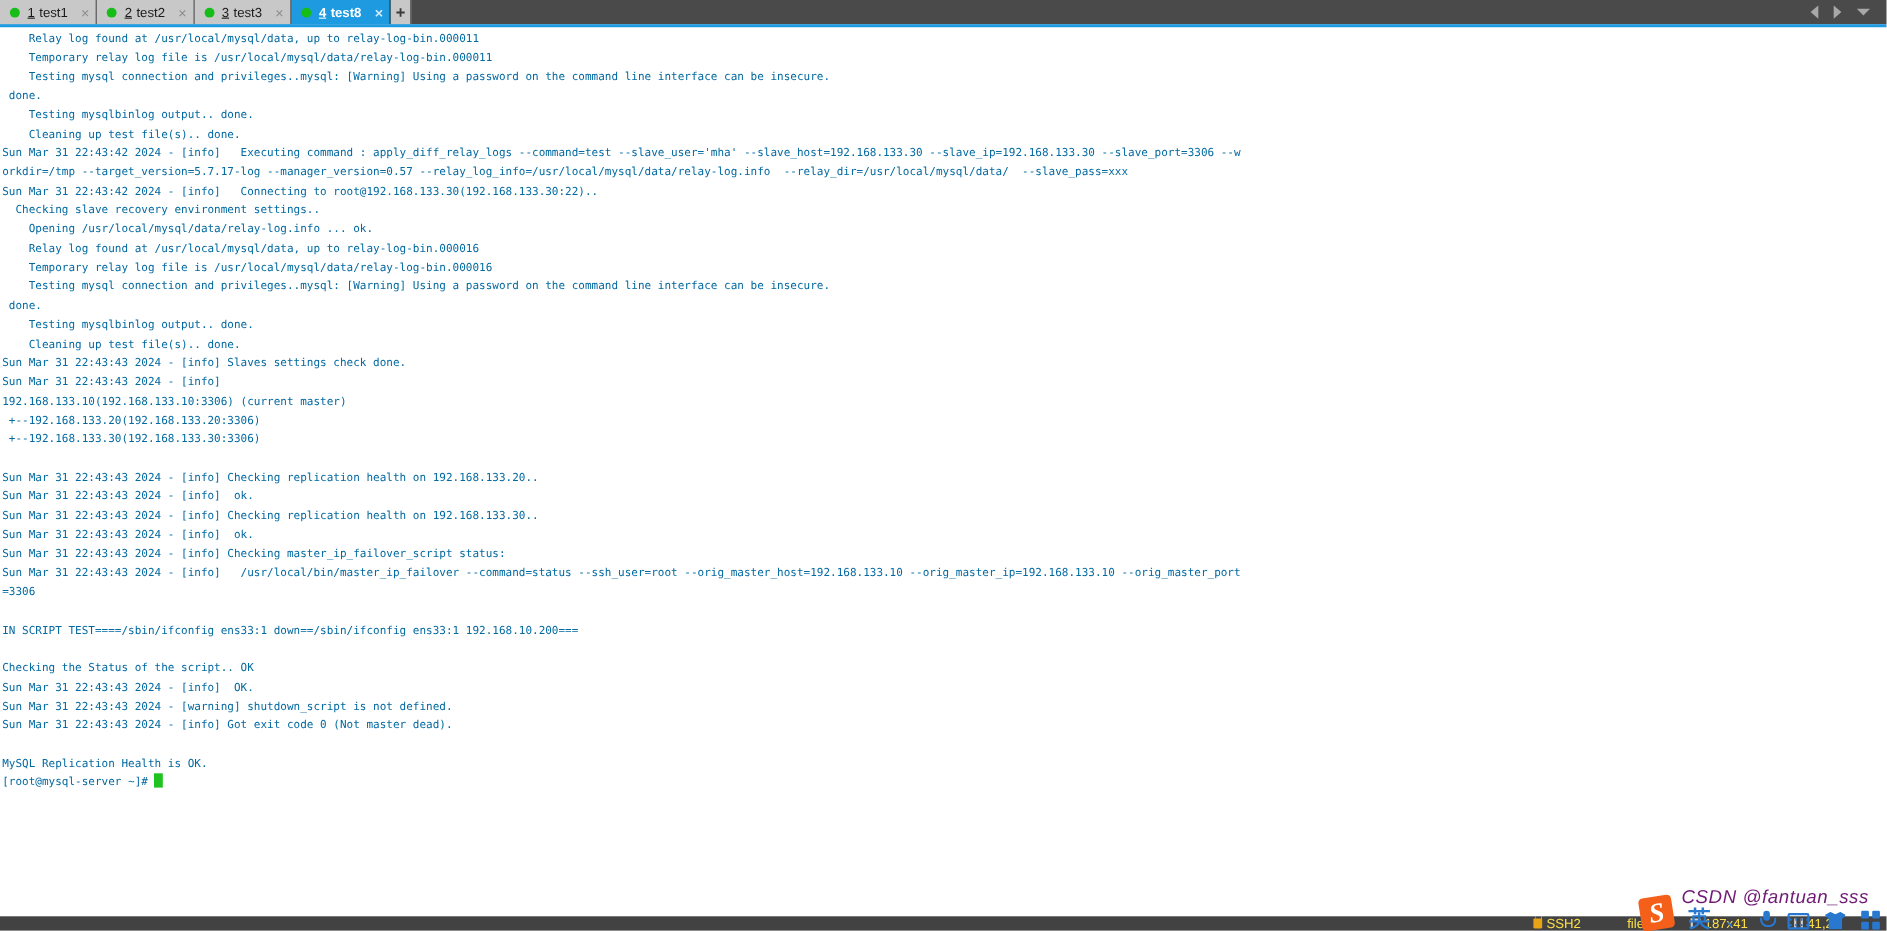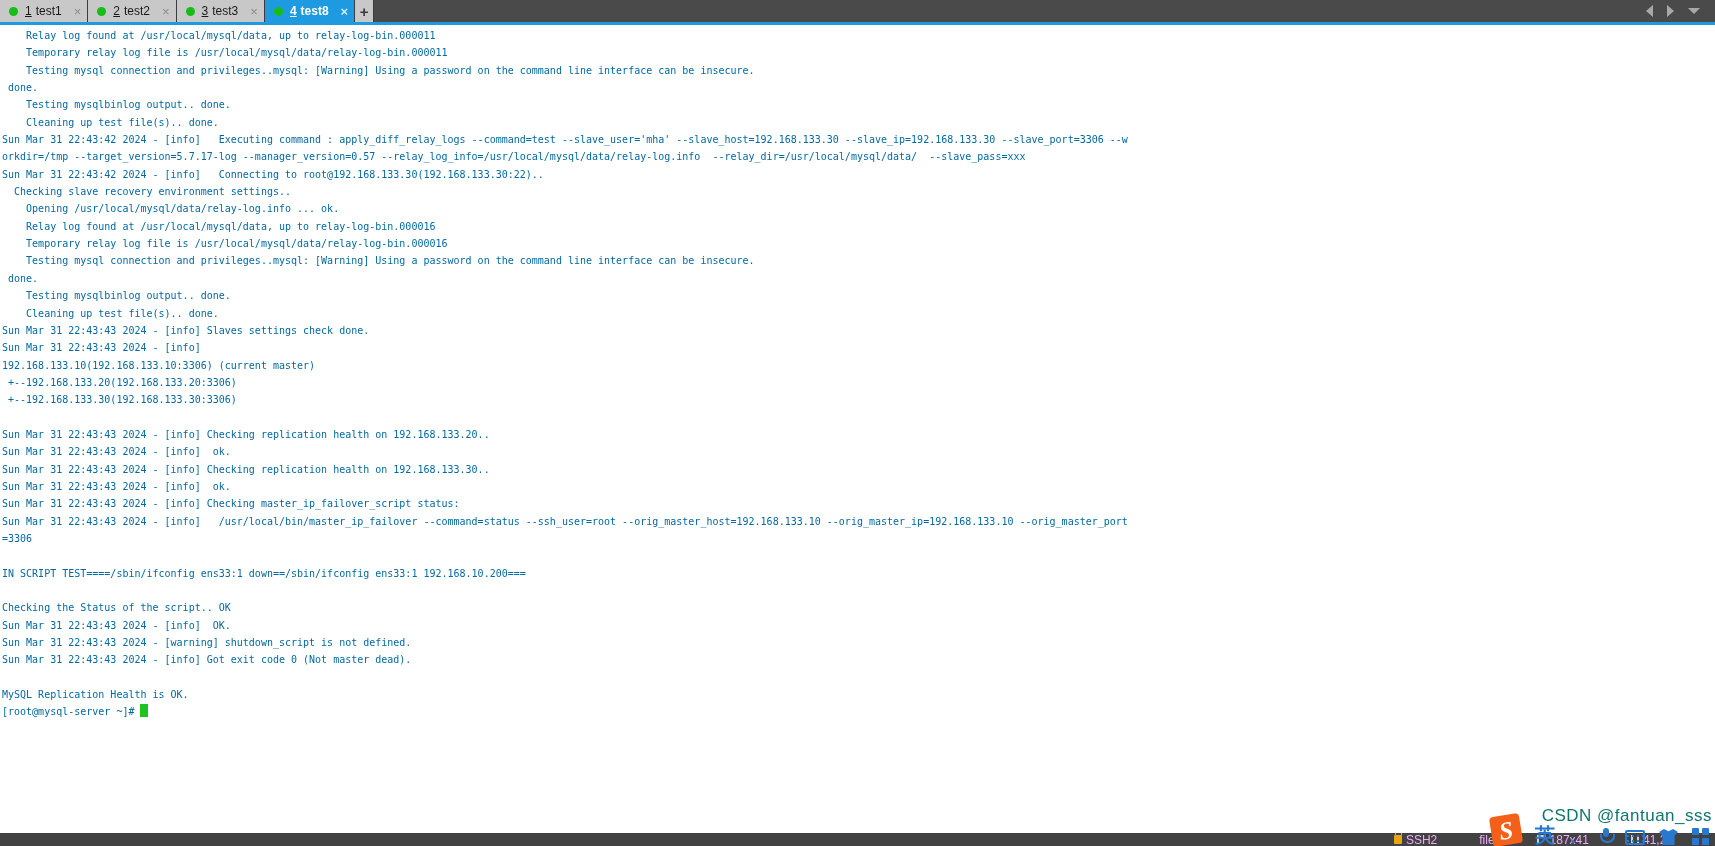--- a/index.html
+++ b/index.html
@@ -127,21 +127,21 @@
   
   #statusbar {
     position: absolute;
     left: 0; bottom: 0;
     width: 1715px; height: 13px;
     background: #424242;
     display: flex;
     align-items: center;
     font-family: "Liberation Sans", sans-serif;
     font-size: 12px;
-    color: #f0abfc;
+    color: #fde047;
     overflow: hidden;
   }
   #status-spacer { flex: 1 1 auto; }
   .status-item {
     display: flex;
     align-items: center;
     gap: 4px;
     margin-right: 42px;
     white-space: nowrap;
   }
@@ -249,28 +249,29 @@
     left: 0; top: 6px;
     width: 11px; height: 7px;
     border: 2px solid #2878d0;
     border-top: none;
     border-radius: 0 0 7px 7px;
   }
 
   
   #watermark {
     position: absolute;
-    right: 3px;
+    right: 16px;
     bottom: 20px;
     font-family: "Liberation Sans", sans-serif;
     font-size: 17px;
-    color: #0f766e;
+    color: #701a75;
     white-space: nowrap;
     letter-spacing: 0.5px;
     pointer-events: none;
+    font-style: italic;
   }
 </style>
 </head>
 <body>
 
 <div id="tabbar">
 
   <div class="tab">
     <span class="tab-dot"></span>
     <span class="tab-num">1</span>

